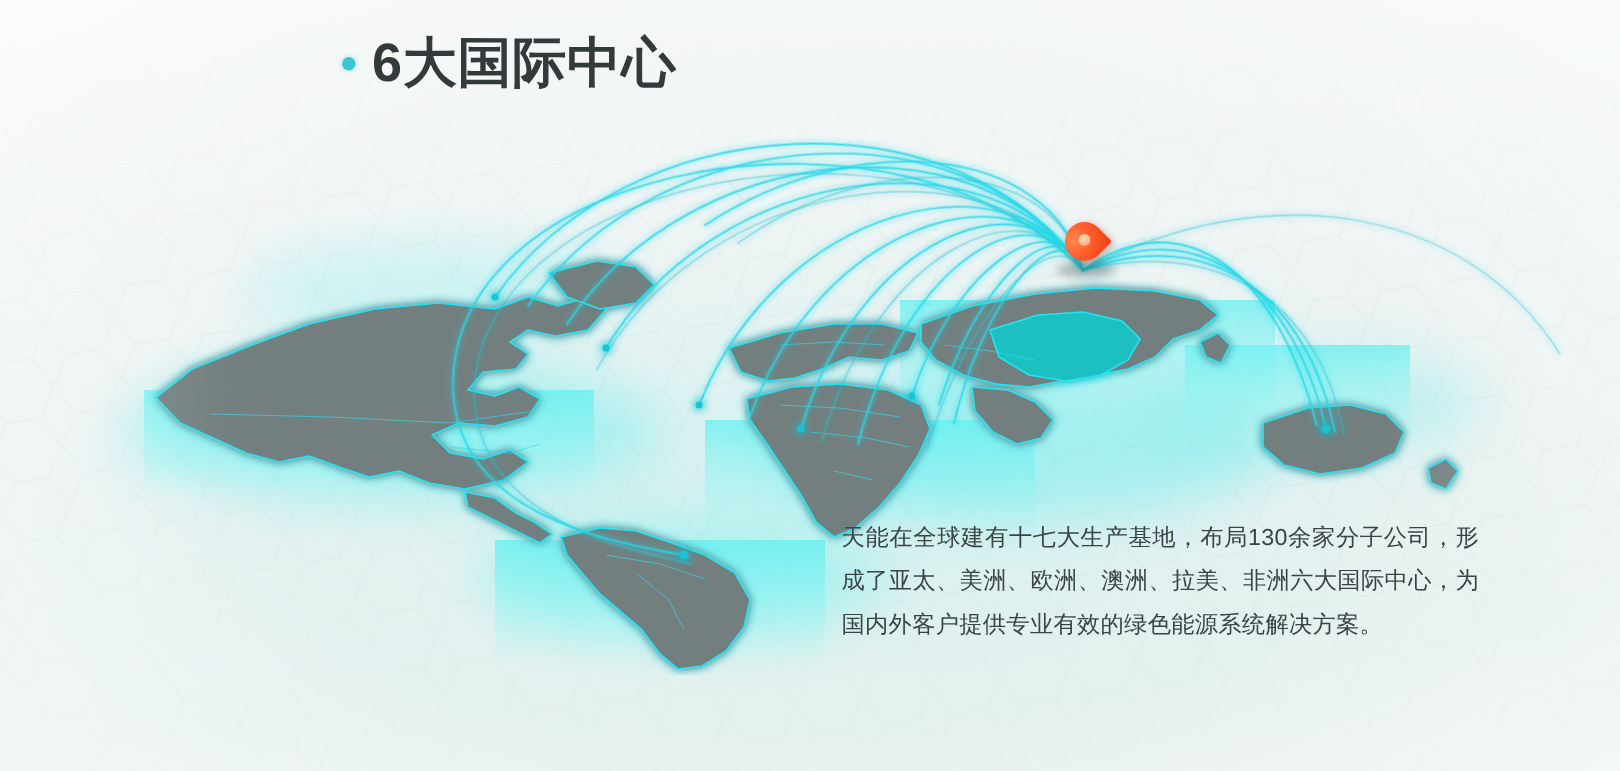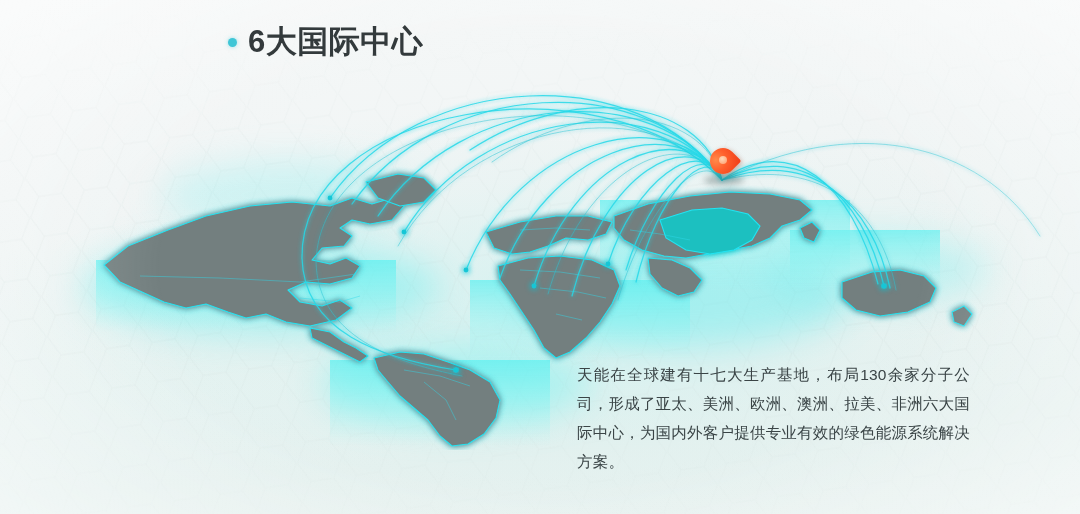--- a/index.html
+++ b/index.html
@@ -20,21 +20,21 @@
   .vignette{position:absolute;inset:0;pointer-events:none;
     background:radial-gradient(ellipse 760px 420px at 50% 52%, rgba(255,255,255,0) 50%, rgba(255,255,255,.55) 100%);}
 
   
   .headings{position:absolute;left:0;top:20px;width:1080px;height:54px;}
   .head-group{position:absolute;display:flex;align-items:center;gap:11px;}
   .head-group.g1{left:228px;top:0;}
   .head-group.g2{left:548px;top:0;}
   .dot{width:9px;height:9px;border-radius:50%;background:#3fc6d6;flex:0 0 auto;
        box-shadow:0 0 4px rgba(63,198,214,.5);}
-  .head-text{font-size:31px;line-height:44px;font-weight:700;color:#333a3c;letter-spacing:.5px;white-space:nowrap;}
+  .head-text{font-size:36px;line-height:44px;font-weight:700;color:#333a3c;letter-spacing:.5px;white-space:nowrap;}
 
   
   #map{position:absolute;left:0;top:70px;width:1080px;height:380px;}
   #map svg{display:block;width:1080px;height:380px;}
   .land{fill:#737f7f;stroke:#22e4f2;stroke-width:1.1;stroke-linejoin:round;}
   .land-hi{fill:#1cc0c0;stroke:#22e4f2;stroke-width:1.1;}
   .border{fill:none;stroke:#2fd9ea;stroke-width:.6;opacity:.75;}
   .arc{fill:none;stroke:#26d8e8;stroke-width:1.25;opacity:.85;stroke-linecap:round;}
   .arc.soft{stroke:#2ac6d6;opacity:.5;stroke-width:1;}
   .node{fill:#19c6d6;}
@@ -54,21 +54,21 @@
     transform:rotate(-45deg);border-bottom-right-radius:2px;
     box-shadow:0 2px 5px rgba(140,40,10,.35);}
   .pin-hole{position:absolute;left:9px;top:8px;width:8px;height:8px;border-radius:50%;
     background:radial-gradient(circle at 40% 35%,#ffd9b8,#ff9a6a);}
   .pin-shadow{position:absolute;left:-6px;top:27px;width:40px;height:10px;border-radius:50%;
     background:rgba(30,60,60,.32);filter:blur(3px);}
 
   
   #para{position:absolute;left:561px;top:344px;width:425px;
     font-size:15.5px;line-height:29px;color:#3a4446;letter-spacing:.2px;text-align:justify;}
-  #para p{margin:16px;}
+  #para p{margin:0;}
 </style>
 </head>
 <body>
 
 <div id="stage">
 
   <svg class="hex-tex" viewBox="0 0 1080 514" preserveAspectRatio="none">
     <defs>
       <pattern id="hexpat" width="46" height="40" patternUnits="userSpaceOnUse" patternTransform="rotate(-8)">
         <path d="M11 0 L34 0 L45 20 L34 40 L11 40 L0 20 Z" fill="none" stroke="#c9d6d4" stroke-width="1"></path>

